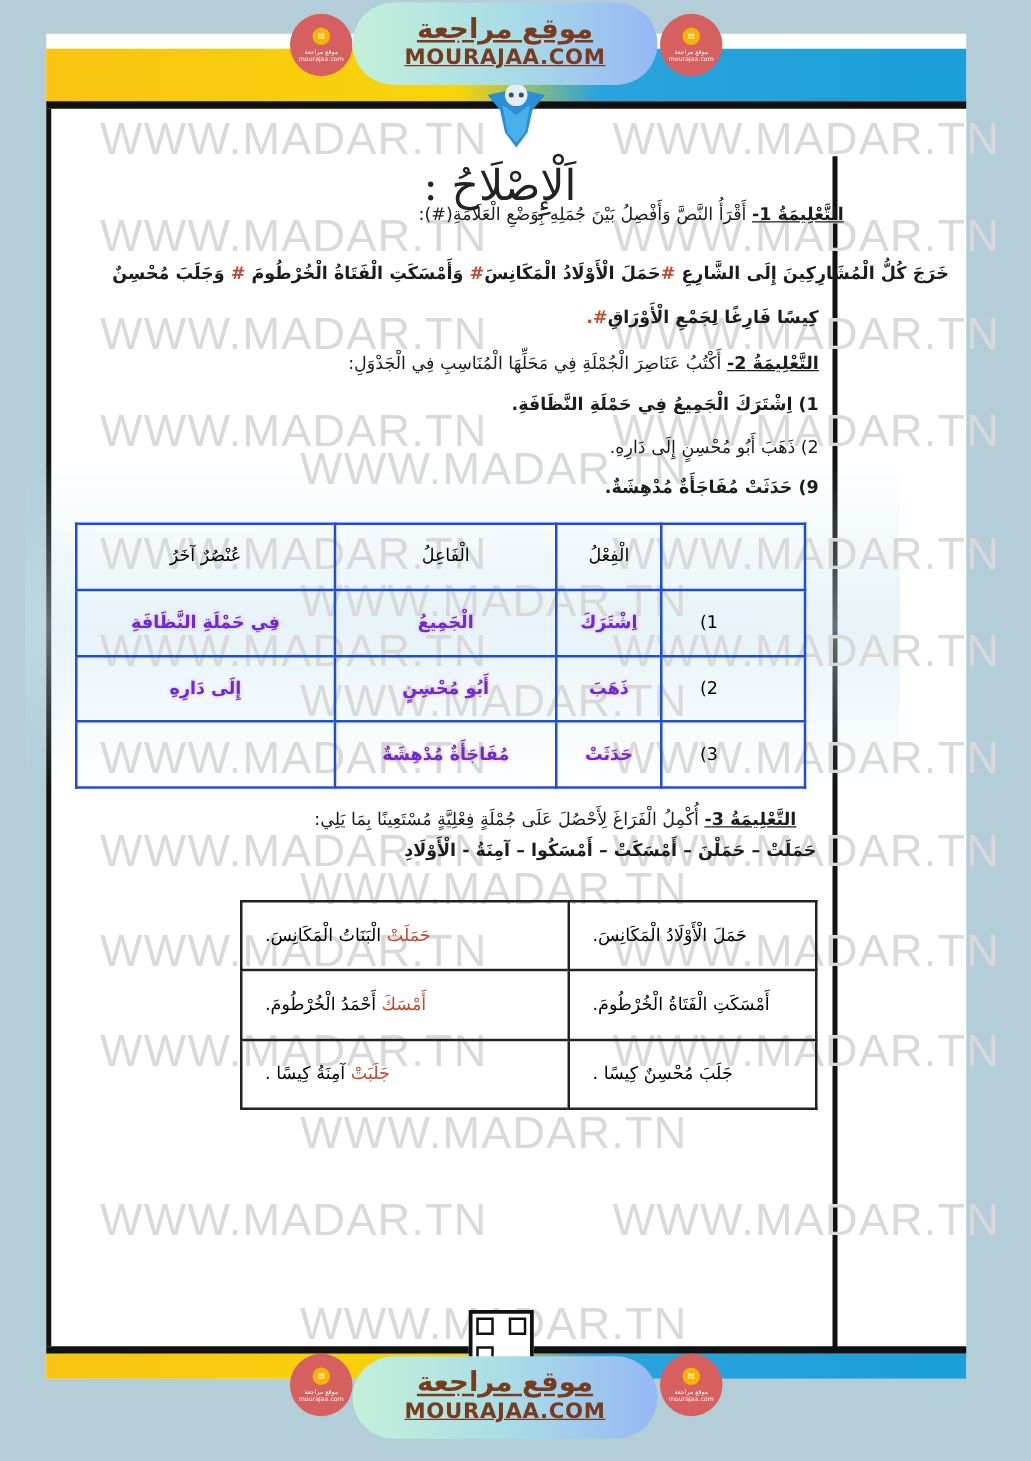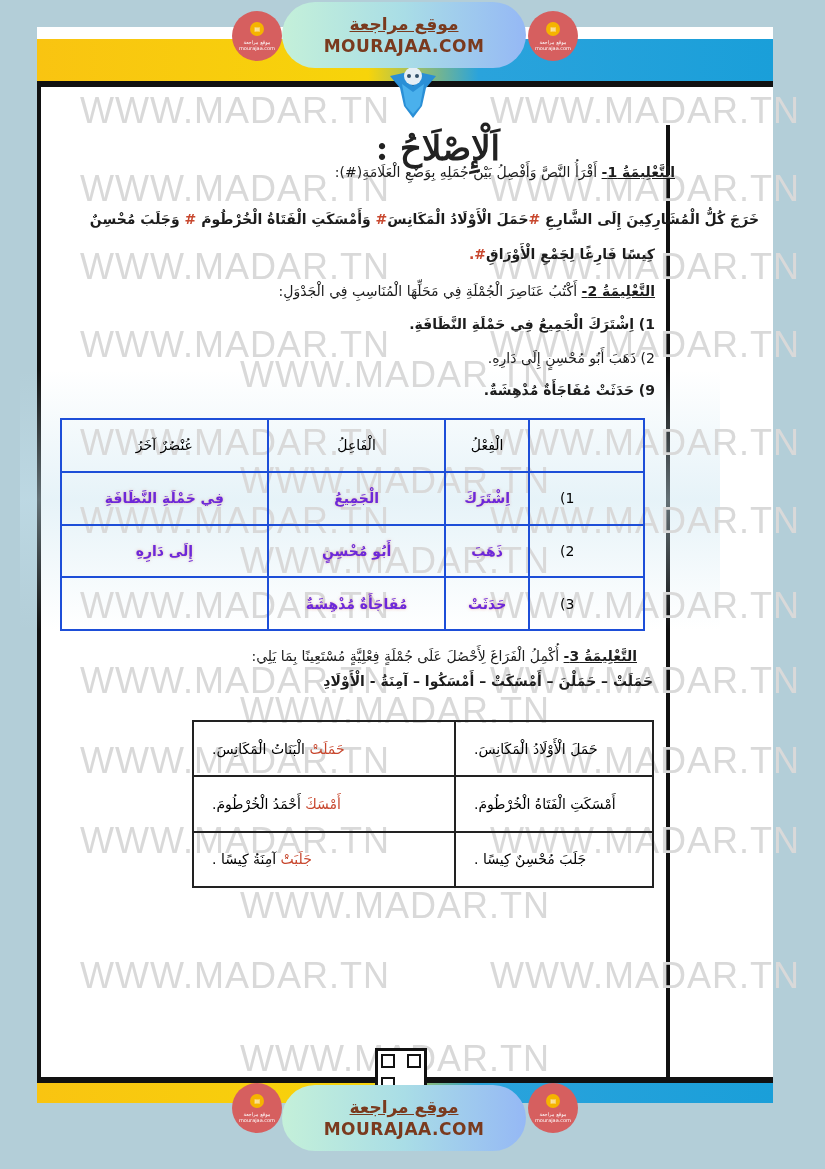--- a/index.html
+++ b/index.html
@@ -32,21 +32,21 @@
     .wm-wave {
       position:absolute; left:20px; top:370px; width:700px; height:260px;
       background:linear-gradient(180deg, rgba(210,232,242,0.0), rgba(200,228,240,0.45), rgba(210,232,242,0.0));
       z-index:0;
     }
     .owl {
       position:absolute; left:388px; top:62px; width:50px; height:56px; z-index:5;
     }
 
     .content { position:absolute; z-index:3; direction:rtl; color:#222; font-family:"DejaVu Serif", serif; }
-    .title { left:300px; top:128px; width:200px; font-size:34px; text-align:right;font-weight:bold; }
+    .title { left:300px; top:128px; width:200px; font-size:34px; text-align:center; }
     .line { position:absolute; direction:rtl; font-size:14px; white-space:nowrap; color:#1c1c1c; z-index:3; font-family:"DejaVu Sans", sans-serif; }
     .u { text-decoration:underline; font-weight:bold; }
     .hl { color:#c8472e; }
 
     table.t1 {
       position:absolute; left:60px; top:418px; width:585px; height:213px; z-index:3;
       border-collapse:collapse; direction:rtl; font-family:"DejaVu Sans", sans-serif; font-size:14px;
     }
     table.t1 td { border:2px solid #1d4ed8; text-align:center; }
     table.t1 td.num { width:82px; text-align:left; padding-left:30px; direction:ltr; }
@@ -69,22 +69,22 @@
       display:flex; flex-direction:column; align-items:center; justify-content:center;
     }
     .badge .dot { width:14px; height:14px; border-radius:50%; background:#f5b400; margin-bottom:3px;
       font-size:6px; color:#fff; display:flex; align-items:center; justify-content:center; }
     .badge .txt { font-size:5px; color:#fff; line-height:6px; text-align:center; }
     .pill {
       position:absolute; width:244px; height:66px; border-radius:33px; z-index:7;
       background:linear-gradient(90deg,#c4f0d9 0%,#a9dde6 50%,#95b8f5 100%);
       display:flex; flex-direction:column; align-items:center; justify-content:center;
     }
-    .pill .ar { font-size:17px; font-weight:bold; color:#7a3a1e; text-decoration:underline; line-height:22px; }
-    .pill .en { font-size:17px; font-weight:bold; color:#7a3a1e; line-height:22px; font-family:"DejaVu Sans", sans-serif; letter-spacing:0.5px; }
+    .pill .ar { font-size:22px; font-weight:bold; color:#7a3a1e; text-decoration:underline; line-height:22px; }
+    .pill .en { font-size:17px; font-weight:bold; color:#7a3a1e; text-decoration:underline; line-height:22px; font-family:"DejaVu Sans", sans-serif; letter-spacing:0.5px; }
   </style>
 </head>
 <body>
 
 <div class="page">
   <div class="band-top"></div>
   <div class="band-top-line"></div>
   <div class="left-border"></div>
   <div class="right-rule"></div>
   <div class="band-bot-line"></div>

